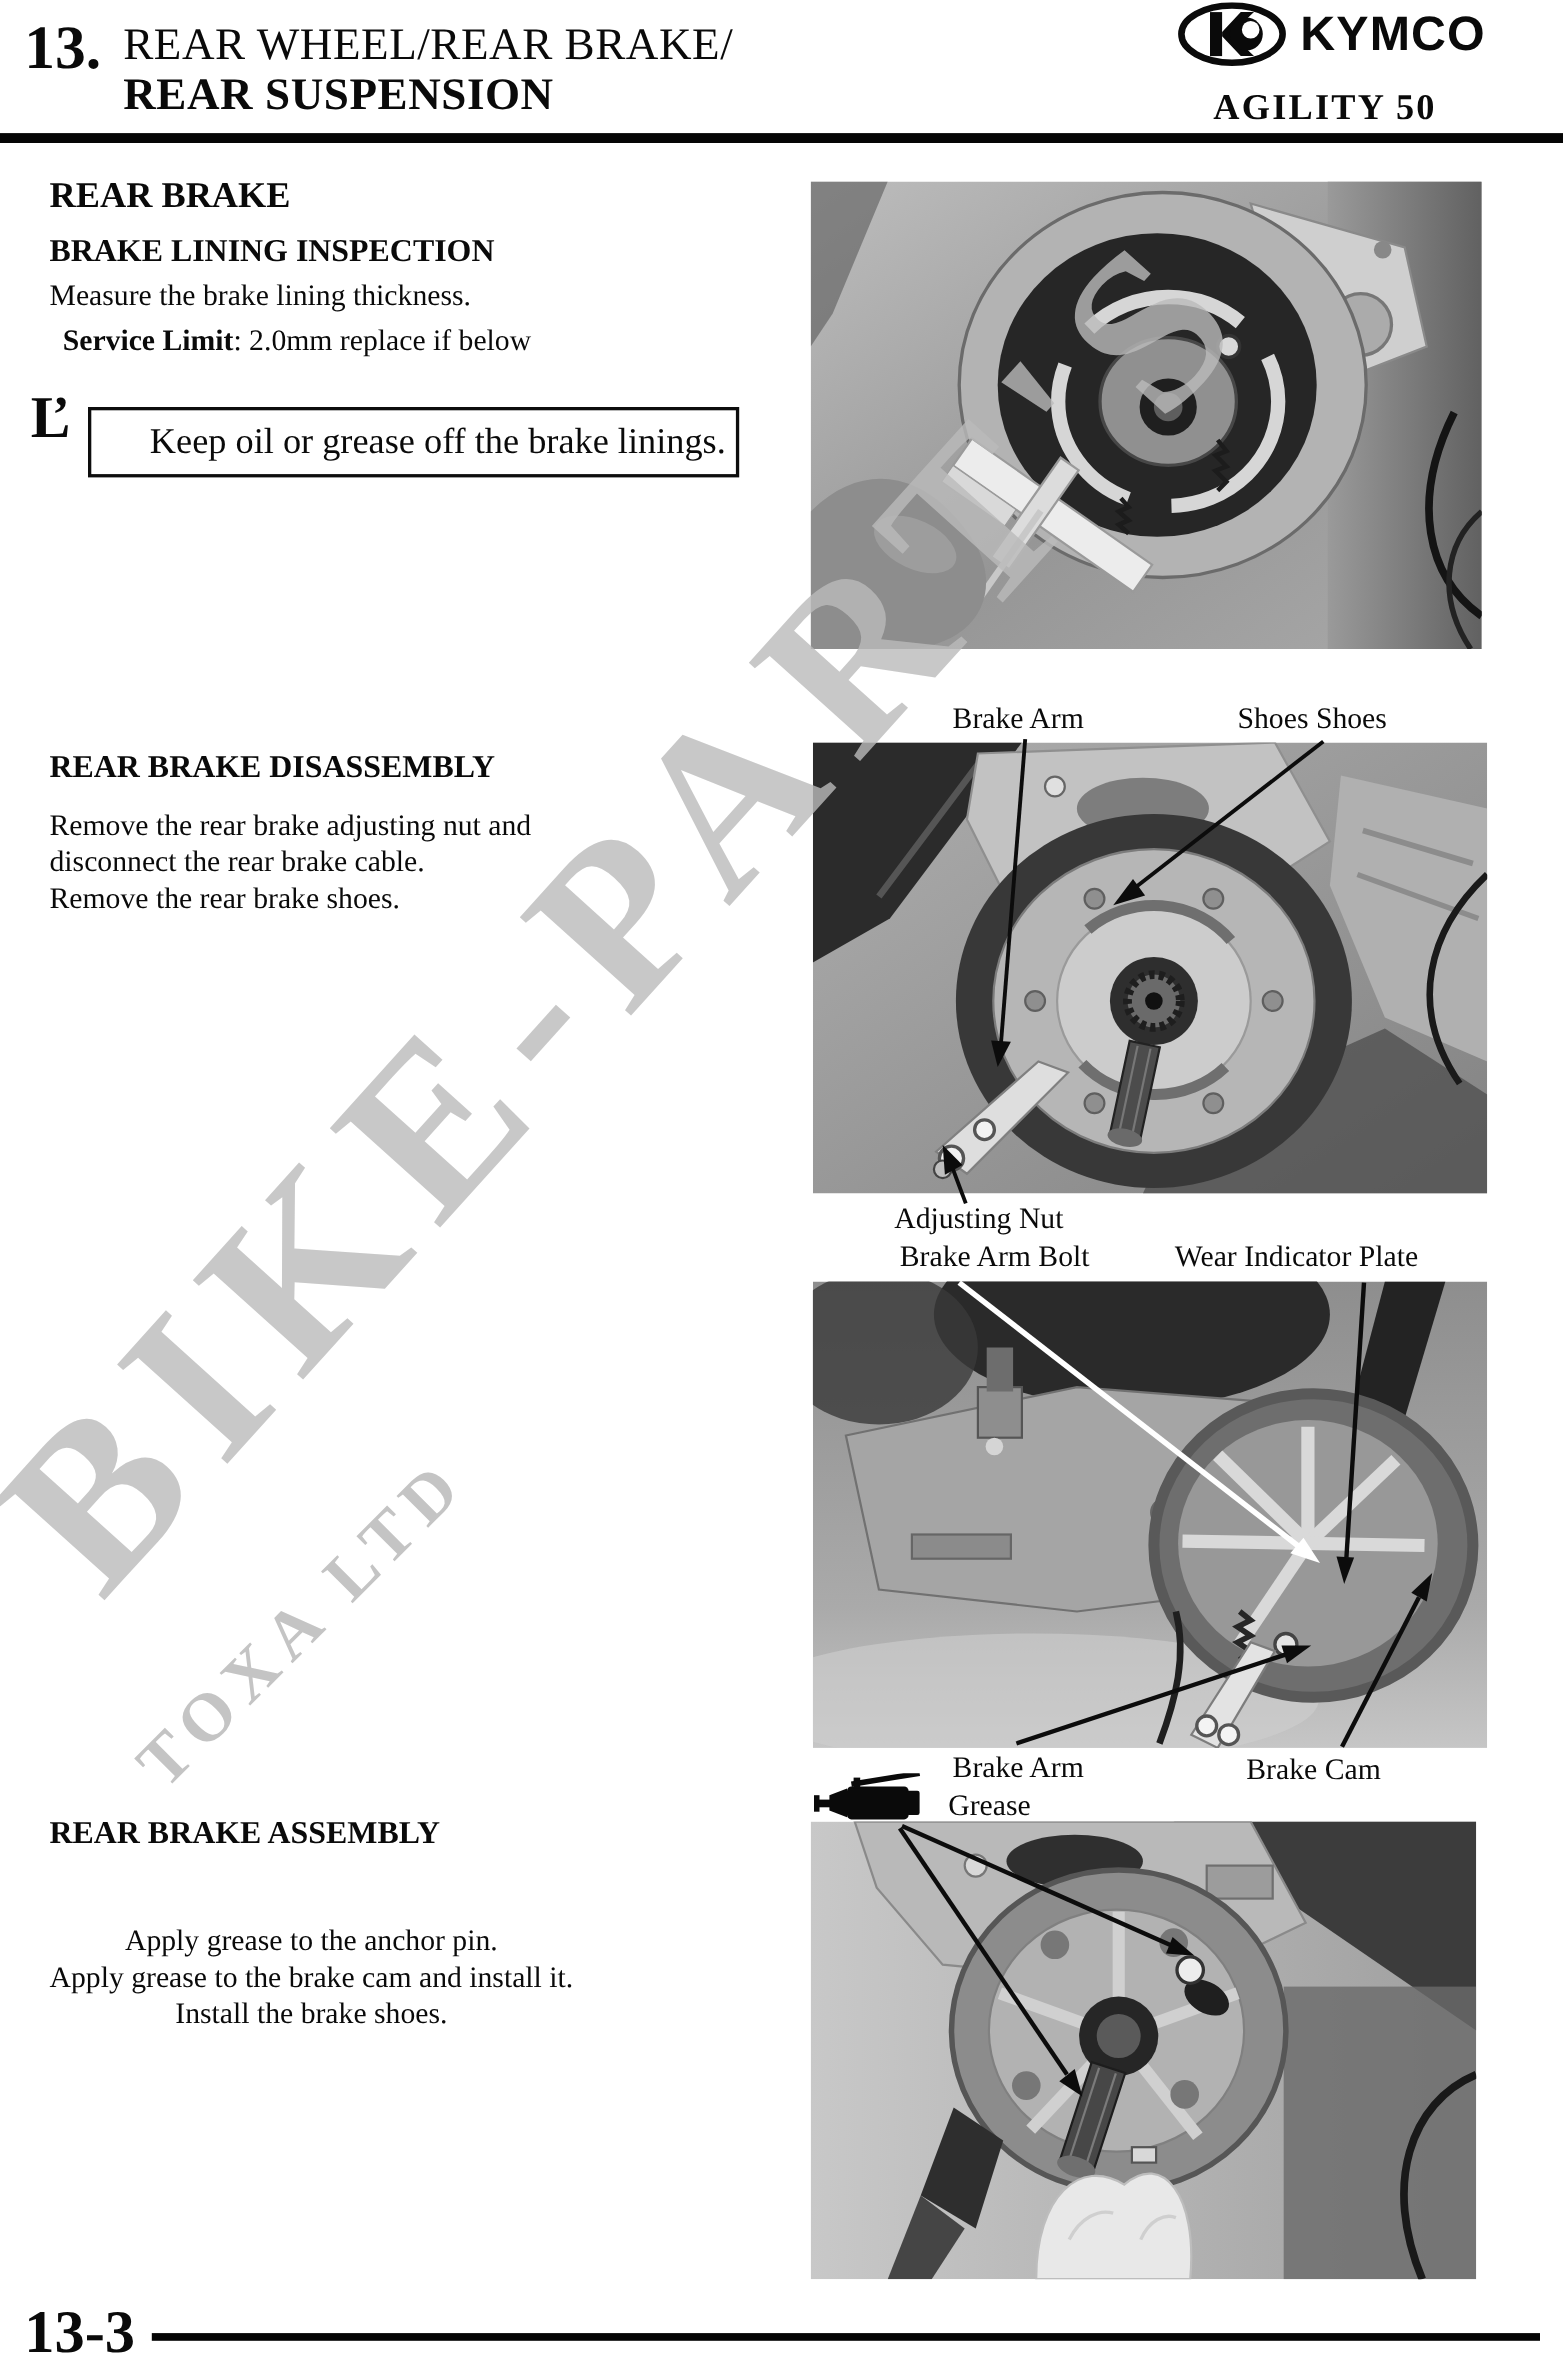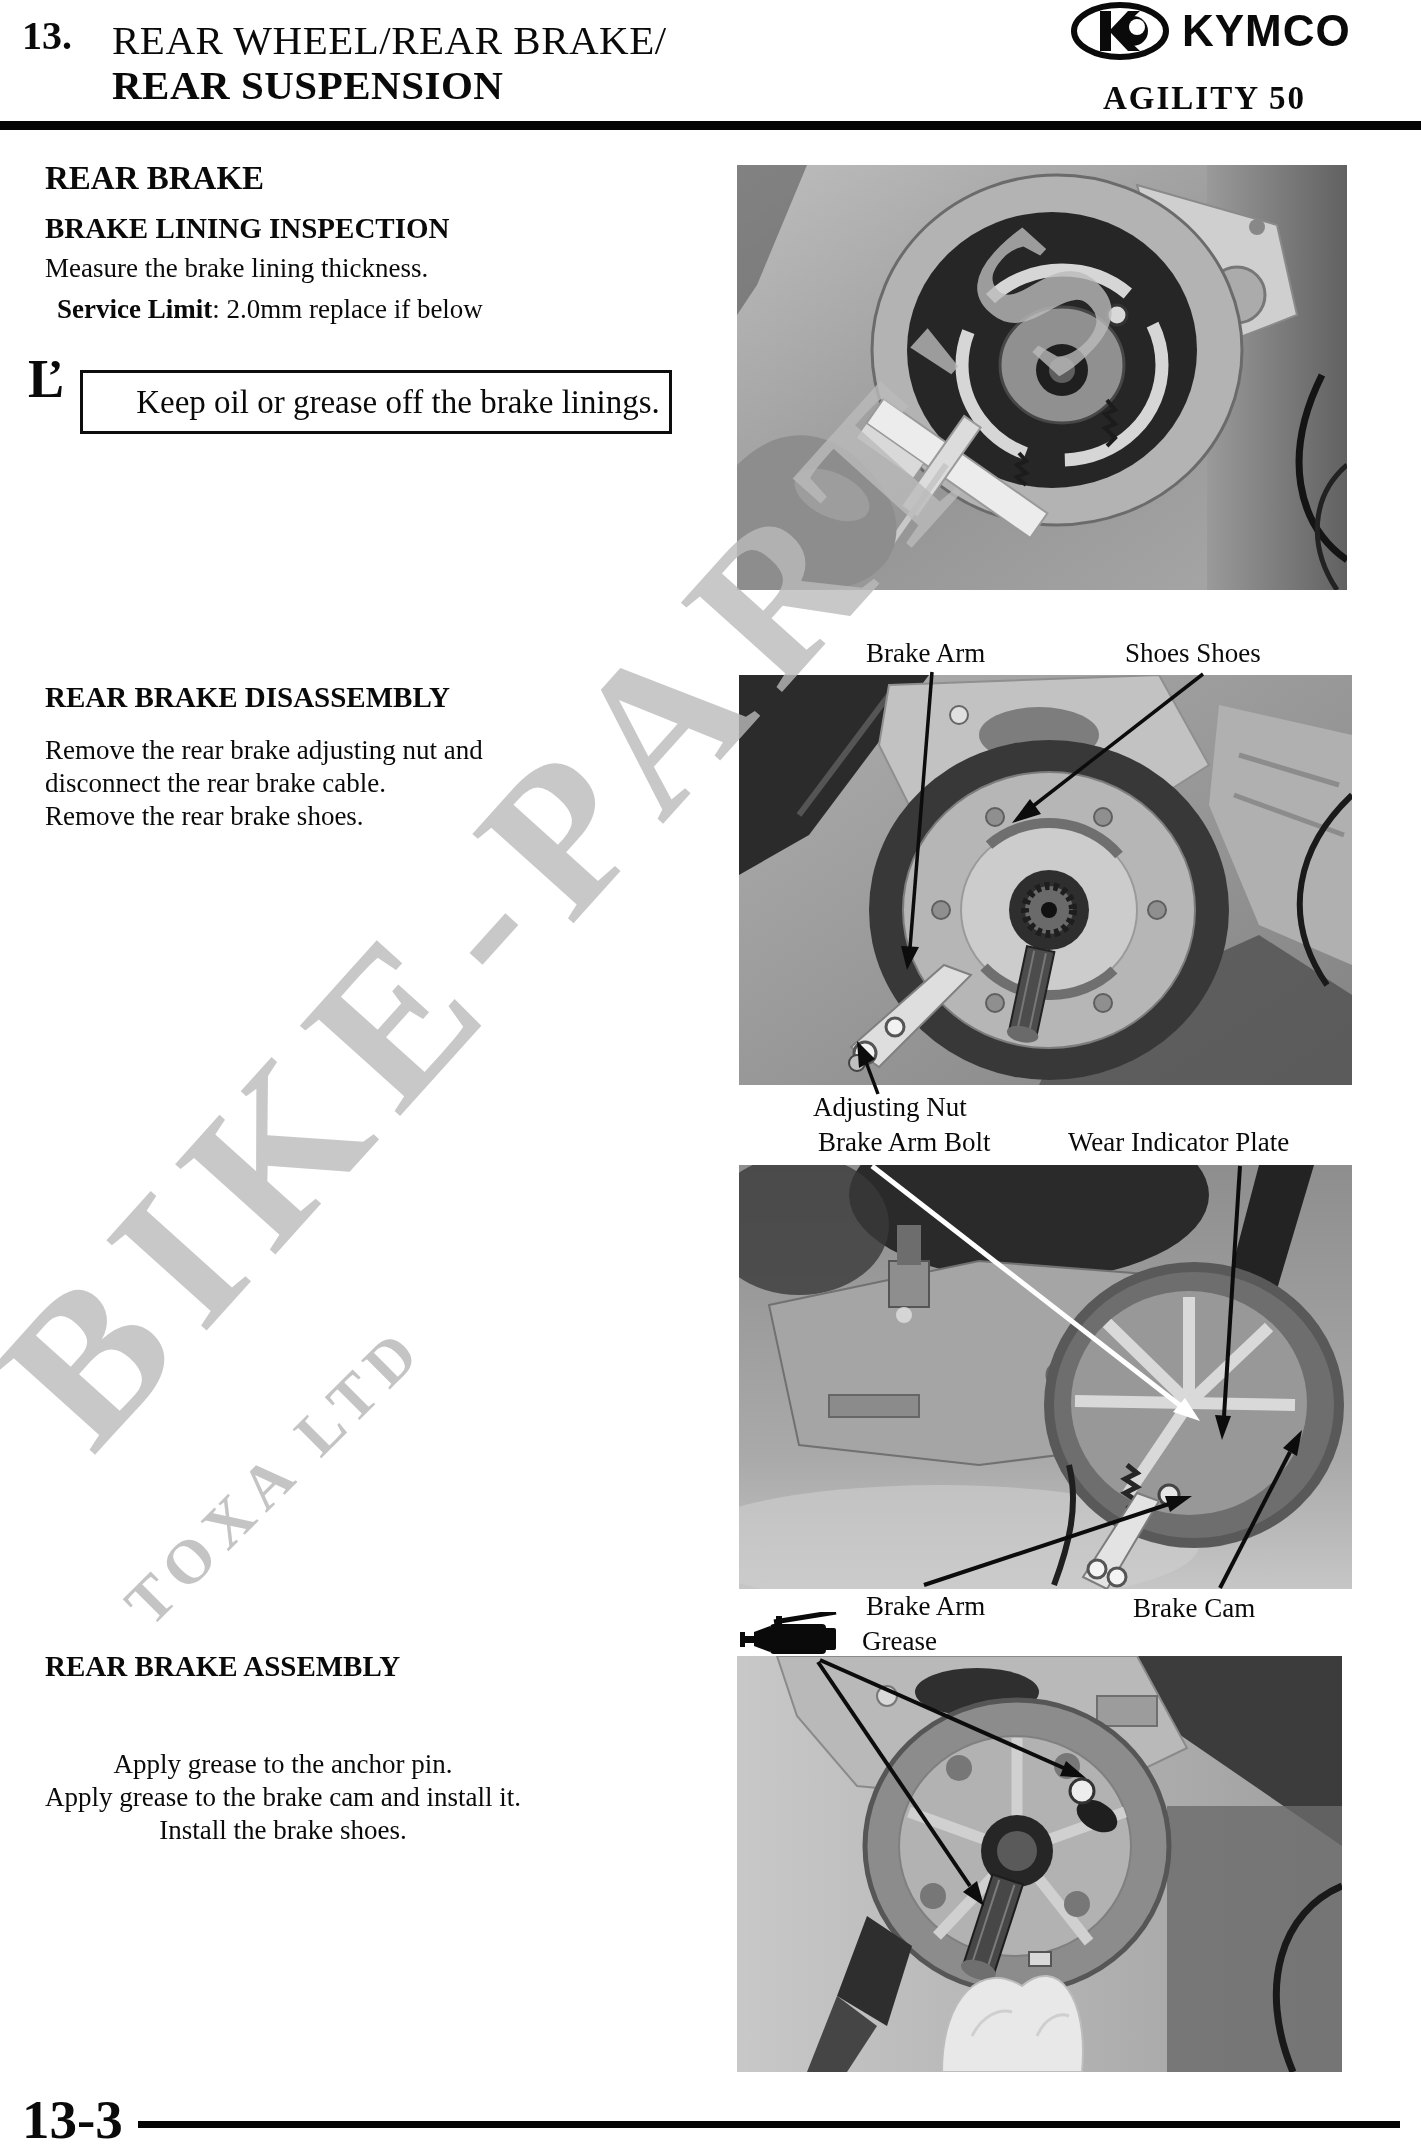--- a/index.html
+++ b/index.html
@@ -3,21 +3,21 @@
 <meta charset="utf-8">
 <style>
   html,body{margin:0;padding:0;background:#ffffff;}
   .page{
     position:relative;width:1421px;height:2149px;margin:0 auto;
     background:#ffffff;overflow:hidden;
     font-family:"Liberation Serif", serif;color:#0a0a0a;
   }
   .abs{position:absolute;}
   
-  .chapter-no{left:22px;top:12px;font-size:40px;font-weight:bold;z-index:4;}
+  .chapter-no{left:22px;top:12px;font-size:56px;font-weight:bold;z-index:4;}
   .title-l1{left:112px;top:16px;font-size:41px;font-weight:normal;letter-spacing:.5px;z-index:4;}
   .title-l2{left:112px;top:61px;font-size:41px;font-weight:bold;letter-spacing:.5px;z-index:4;}
   .brand-wrap{left:1070px;top:2px;z-index:4;display:flex;align-items:center;}
   .brand-text{font-family:"Liberation Sans", sans-serif;font-weight:bold;font-size:44px;letter-spacing:1px;margin-left:12px;}
   .model{left:1103px;top:80px;font-size:33px;font-weight:bold;letter-spacing:2px;z-index:4;}
   .header-rule{left:0;top:121px;width:1421px;height:9px;background:#050505;z-index:4;}
   
   .h1{font-size:33px;font-weight:bold;z-index:4;}
   .h2{font-size:29px;font-weight:bold;z-index:4;}
   .body-text{font-size:27px;line-height:33px;z-index:4;}

